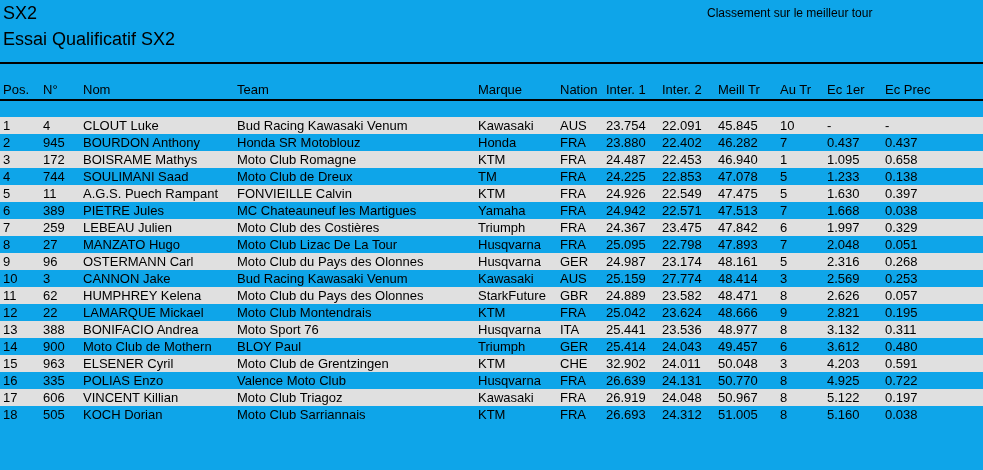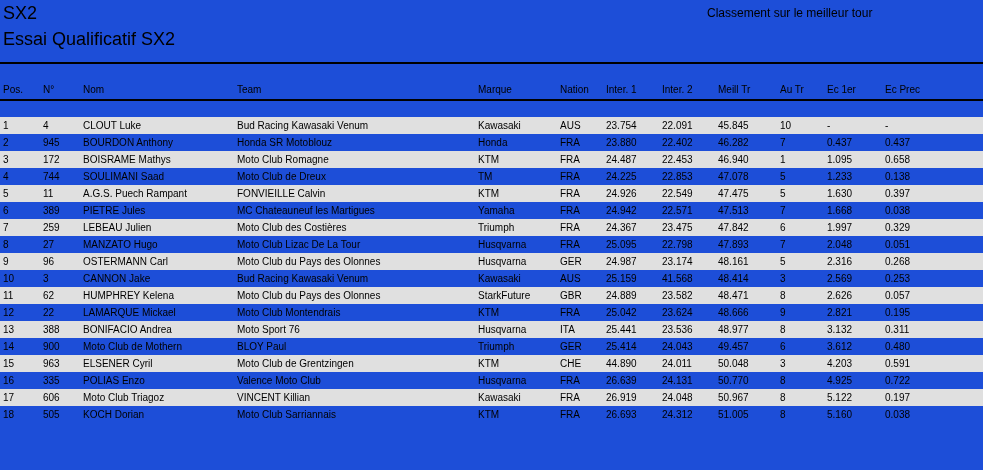--- a/index.html
+++ b/index.html
@@ -9,21 +9,21 @@
   }
   body {
     font-family: "Liberation Sans", sans-serif;
     color: #000000;
     -webkit-font-smoothing: antialiased;
   }
   .sheet {
     position: relative;
     width: 983px;
     height: 470px;
-    background: #1d4ed8;
+    background: #0ea5e9;
     overflow: hidden;
   }
   .title-left-1 {
     position: absolute;
     left: 3px;
     top: 3px;
     font-size: 18px;
     line-height: 20px;
     white-space: nowrap;
   }
@@ -52,21 +52,21 @@
   }
   .rule-top { top: 62px; }
   .rule-header { top: 99px; }
 
   .grid-row {
     display: grid;
     grid-template-columns: 40px 40px 154px 241px 82px 46px 56px 56px 62px 47px 58px 1fr;
     padding-left: 3px;
     box-sizing: border-box;
     width: 983px;
-    font-size: 10px;
+    font-size: 13px;
     line-height: 17px;
     white-space: nowrap;
   }
   .header-row {
     position: absolute;
     left: 0;
     top: 81px;
     height: 17px;
   }
   .table-body {
@@ -256,21 +256,21 @@
         <div class="cell">0.268</div>
       </div>
       <div class="grid-row">
         <div class="cell">10</div>
         <div class="cell">3</div>
         <div class="cell">CANNON Jake</div>
         <div class="cell">Bud Racing Kawasaki Venum</div>
         <div class="cell">Kawasaki</div>
         <div class="cell">AUS</div>
         <div class="cell">25.159</div>
-        <div class="cell">41.568</div>
+        <div class="cell">27.774</div>
         <div class="cell">48.414</div>
         <div class="cell">3</div>
         <div class="cell">2.569</div>
         <div class="cell">0.253</div>
       </div>
       <div class="grid-row stripe">
         <div class="cell">11</div>
         <div class="cell">62</div>
         <div class="cell">HUMPHREY Kelena</div>
         <div class="cell">Moto Club du Pays des Olonnes</div>
@@ -325,21 +325,21 @@
         <div class="cell">3.612</div>
         <div class="cell">0.480</div>
       </div>
       <div class="grid-row stripe">
         <div class="cell">15</div>
         <div class="cell">963</div>
         <div class="cell">ELSENER Cyril</div>
         <div class="cell">Moto Club de Grentzingen</div>
         <div class="cell">KTM</div>
         <div class="cell">CHE</div>
-        <div class="cell">44.890</div>
+        <div class="cell">32.902</div>
         <div class="cell">24.011</div>
         <div class="cell">50.048</div>
         <div class="cell">3</div>
         <div class="cell">4.203</div>
         <div class="cell">0.591</div>
       </div>
       <div class="grid-row">
         <div class="cell">16</div>
         <div class="cell">335</div>
         <div class="cell">POLIAS Enzo</div>
@@ -349,22 +349,22 @@
         <div class="cell">26.639</div>
         <div class="cell">24.131</div>
         <div class="cell">50.770</div>
         <div class="cell">8</div>
         <div class="cell">4.925</div>
         <div class="cell">0.722</div>
       </div>
       <div class="grid-row stripe">
         <div class="cell">17</div>
         <div class="cell">606</div>
+        <div class="cell">VINCENT Killian</div>
         <div class="cell">Moto Club Triagoz</div>
-        <div class="cell">VINCENT Killian</div>
         <div class="cell">Kawasaki</div>
         <div class="cell">FRA</div>
         <div class="cell">26.919</div>
         <div class="cell">24.048</div>
         <div class="cell">50.967</div>
         <div class="cell">8</div>
         <div class="cell">5.122</div>
         <div class="cell">0.197</div>
       </div>
       <div class="grid-row">

